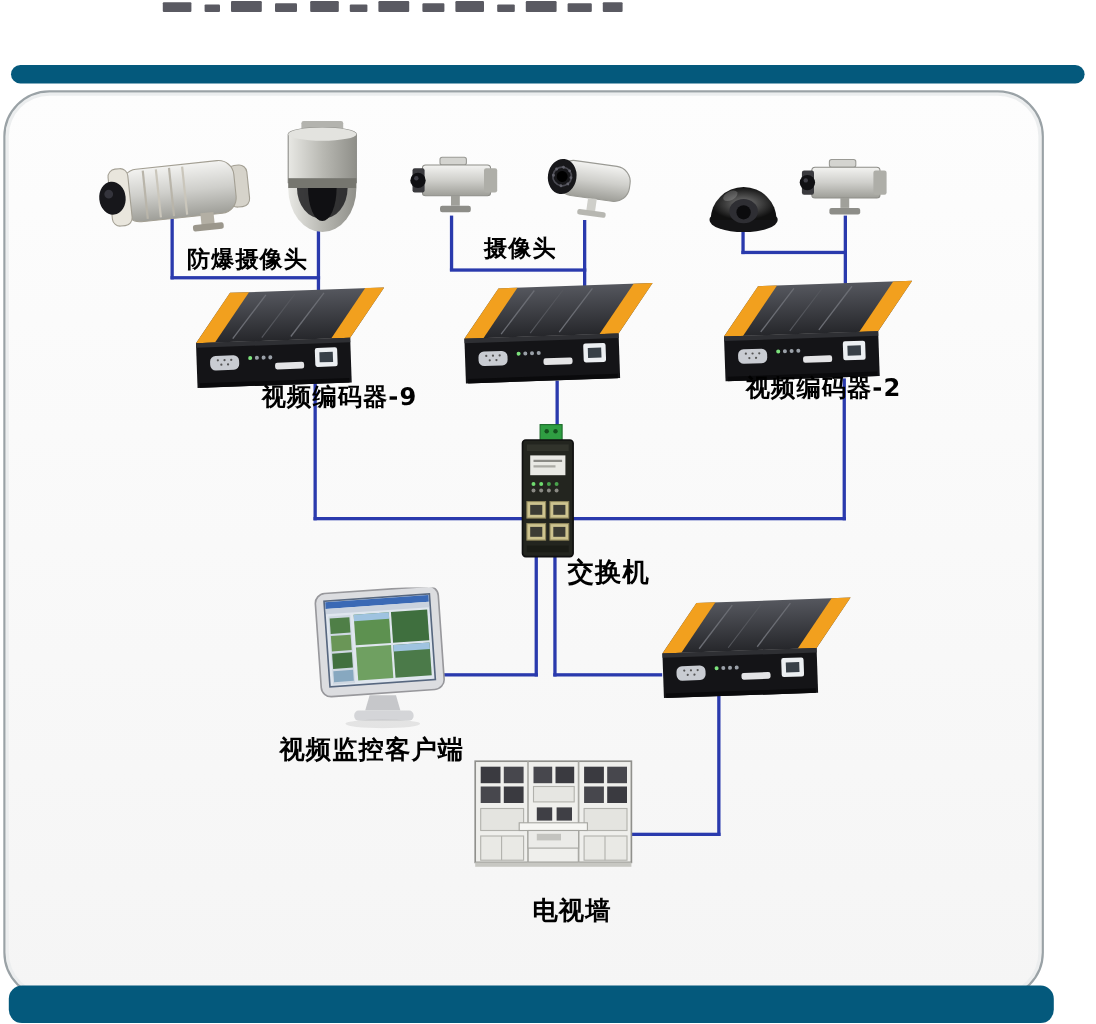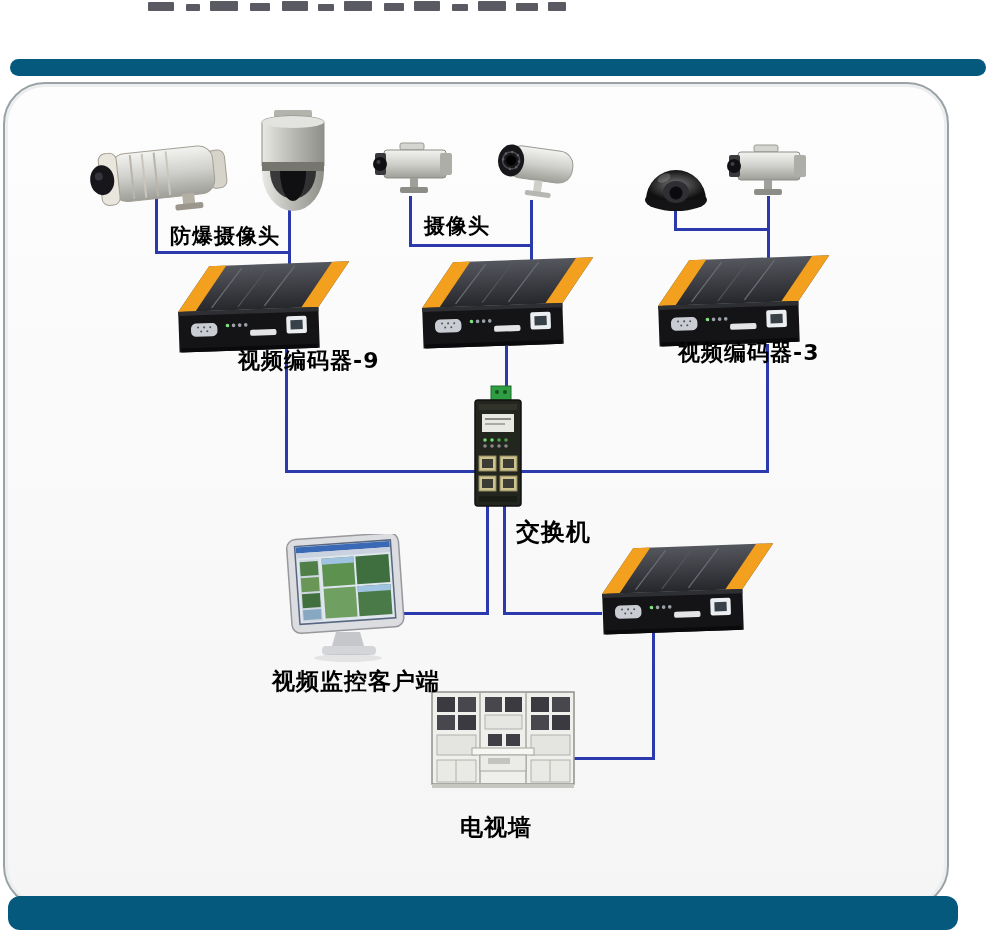--- a/index.html
+++ b/index.html
@@ -302,20 +302,20 @@
 
   <svg class="dev" viewBox="0 0 185 100" style="left:594px;top:540px;width:188px;height:102px;transform:rotate(-2deg)">
       <use href="#sym-encoder"></use>
     </svg>
 
   <svg class="dev" viewBox="0 0 158 122" style="left:424px;top:690px;width:158px;height:122px">
       <use href="#sym-tvwall"></use>
     </svg>
 
   <div class="label f21" style="left:170px;top:222px">防爆摄像头</div>
-  <div class="label f21" style="left:424px;top:212px">摄像头</div>
+  <div class="label f21" style="left:440px;top:212px">摄像头</div>
   <div class="label f22" style="left:238px;top:346px">视频编码器-9</div>
-  <div class="label f22" style="left:678px;top:338px">视频编码器-3</div>
-  <div class="label f24" style="left:516px;top:516px">交换机</div>
-  <div class="label f23" style="left:272px;top:666px">视频监控客户端</div>
-  <div class="label f23" style="left:460px;top:812px">电视墙</div>
+  <div class="label f22" style="left:678px;top:338px">视频编码器-2</div>
+  <div class="label f24" style="left:516px;top:504px">交换机</div>
+  <div class="label f23" style="left:254px;top:666px">视频监控客户端</div>
+  <div class="label f23" style="left:484px;top:812px">电视墙</div>
 
 </div>
 
 </body></html>

